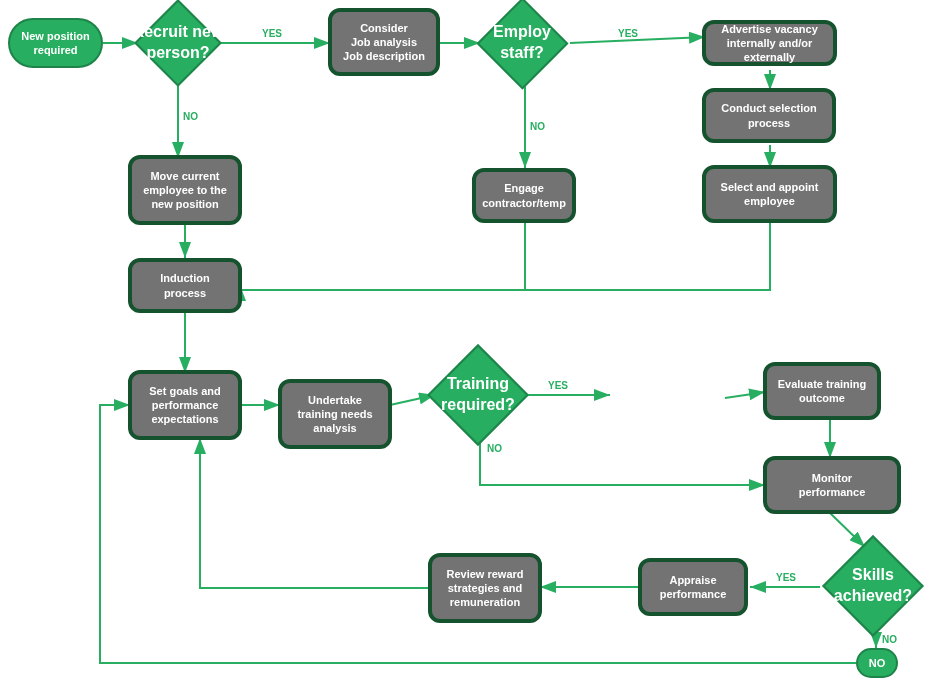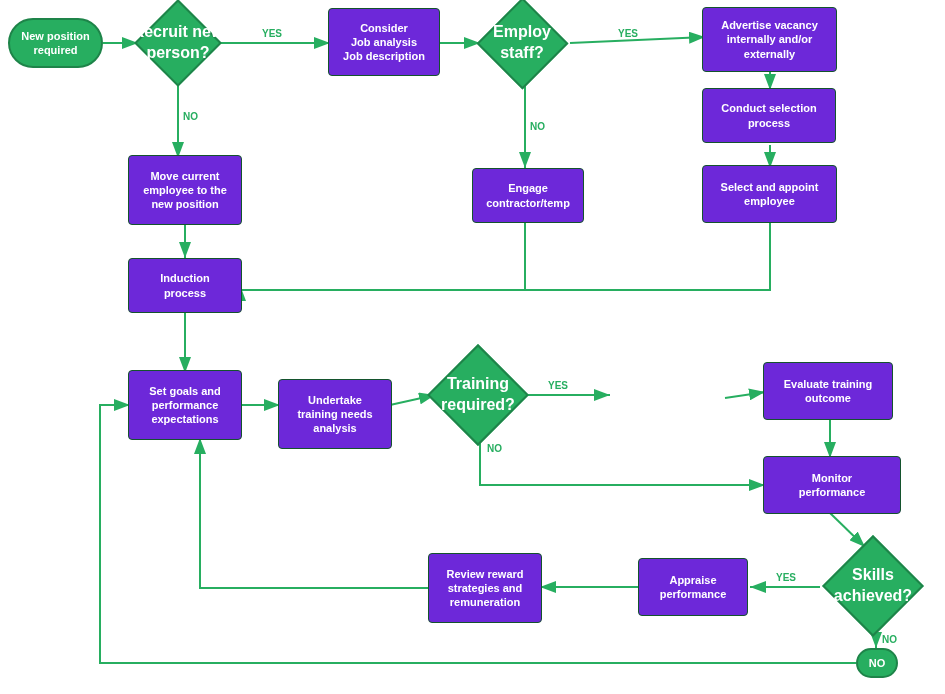--- a/index.html
+++ b/index.html
@@ -28,23 +28,23 @@
       display: flex;
       align-items: center;
       justify-content: center;
       text-align: center;
       font-size: 11px;
       font-weight: bold;
       color: white;
       line-height: 1.3;
     }
     .rect {
-      background: #6d28d9;
-      border: 1px solid #14532d;
-      border-radius: 4px;
+      background: #737373;
+      border: 4px solid #14532d;
+      border-radius: 12px;
     }
     .pill {
       background: #27ae60;
       border: 2px solid #1e8449;
       border-radius: 50px;
     }
     .diamond-wrap {
       position: absolute;
       display: flex;
       align-items: center;
@@ -147,33 +147,33 @@
 
   <div class="node rect" style="left:328px;top:8px;width:112px;height:68px;">
     <span>Consider<br>Job analysis<br>Job description</span>
   </div>
 
   <div class="diamond-wrap" style="left:472px;top:5px;width:100px;height:76px;">
     <div class="diamond" style="width:65px;height:65px;"></div>
     <span class="diamond-text">Employ<br>staff?</span>
   </div>
 
-  <div class="node rect" style="left:702px;top:7px;width:135px;height:65px;">
+  <div class="node rect" style="left:702px;top:20px;width:135px;height:46px;">
     <span>Advertise vacancy<br>internally and/or<br>externally</span>
   </div>
 
   <div class="node rect" style="left:702px;top:88px;width:134px;height:55px;">
     <span>Conduct selection<br>process</span>
   </div>
 
   <div class="node rect" style="left:702px;top:165px;width:135px;height:58px;">
     <span>Select and appoint<br>employee</span>
   </div>
 
-  <div class="node rect" style="left:472px;top:168px;width:112px;height:55px;">
+  <div class="node rect" style="left:472px;top:168px;width:104px;height:55px;">
     <span>Engage<br>contractor/temp</span>
   </div>
 
   <div class="node rect" style="left:128px;top:155px;width:114px;height:70px;">
     <span>Move current<br>employee to the<br>new position</span>
   </div>
 
   <div class="node rect" style="left:128px;top:258px;width:114px;height:55px;">
     <span>Induction<br>process</span>
   </div>
@@ -185,21 +185,21 @@
   <div class="node rect" style="left:278px;top:379px;width:114px;height:70px;">
     <span>Undertake<br>training needs<br>analysis</span>
   </div>
 
   <div class="diamond-wrap" style="left:428px;top:350px;width:100px;height:90px;">
     <div class="diamond" style="width:72px;height:72px;"></div>
     <span class="diamond-text">Training<br>required?</span>
   </div>
 
 
-  <div class="node rect" style="left:763px;top:362px;width:130px;height:58px;">
+  <div class="node rect" style="left:763px;top:362px;width:118px;height:58px;">
     <span>Evaluate training<br>outcome</span>
   </div>
 
   <div class="node rect" style="left:763px;top:456px;width:138px;height:58px;">
     <span>Monitor<br>performance</span>
   </div>
 
   <div class="diamond-wrap" style="left:818px;top:542px;width:110px;height:88px;">
     <div class="diamond" style="width:72px;height:72px;"></div>
     <span class="diamond-text">Skills<br>achieved?</span>

